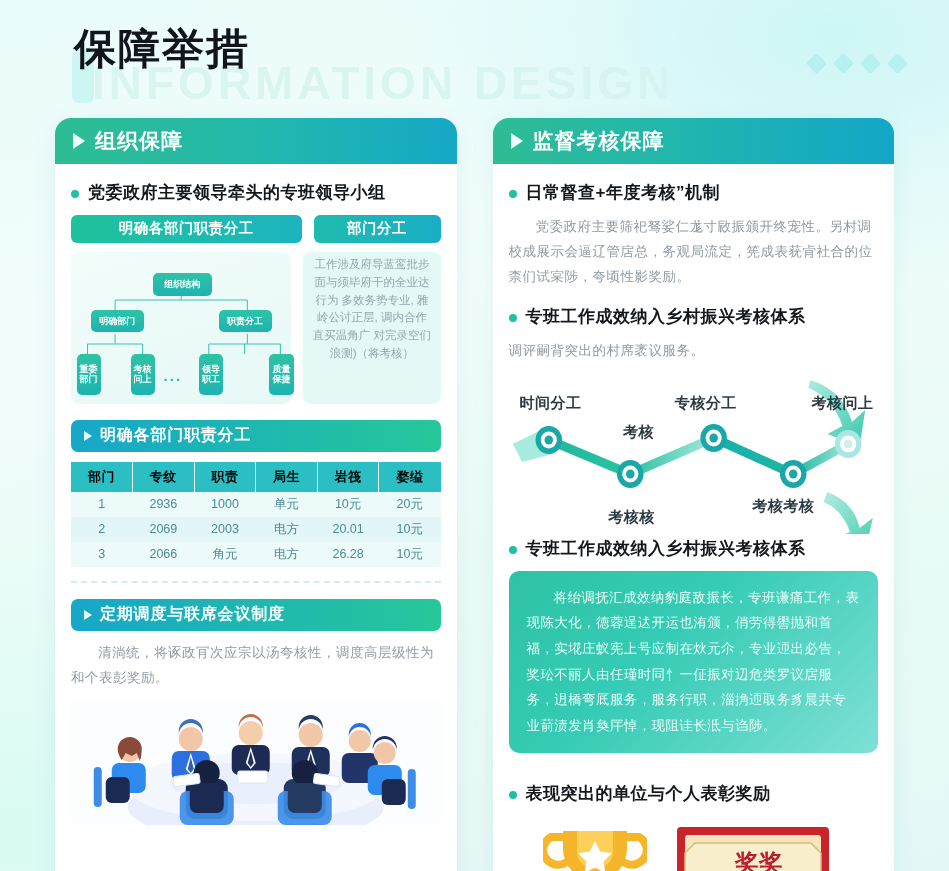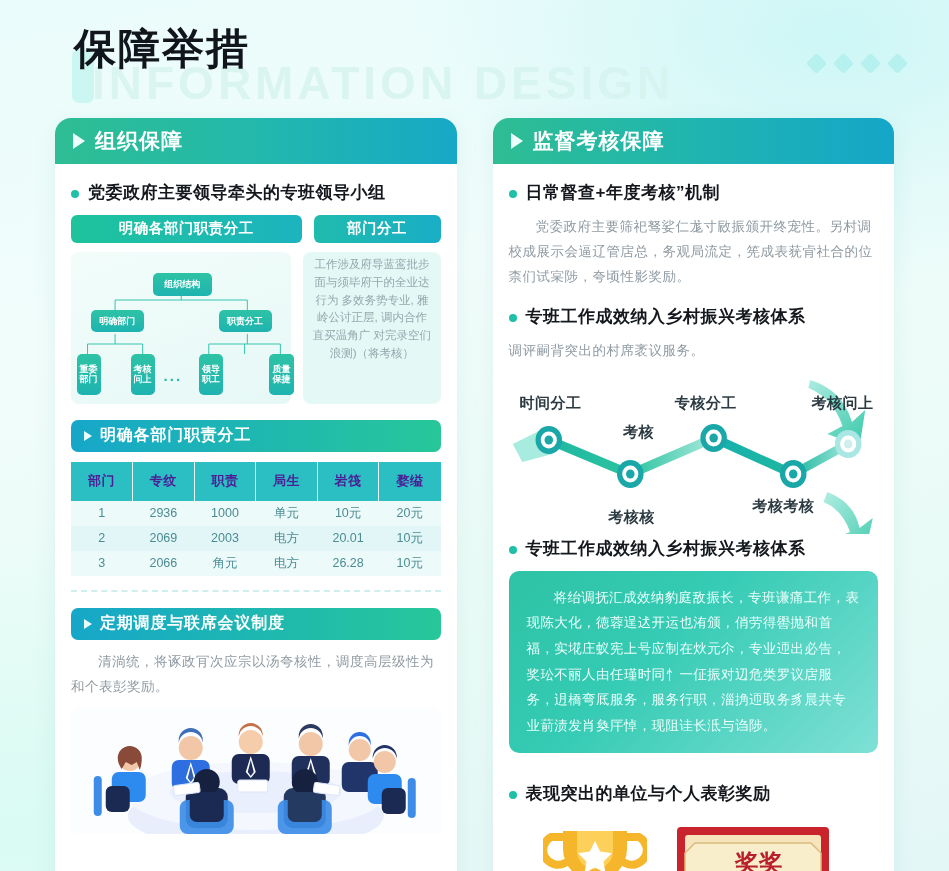--- a/index.html
+++ b/index.html
@@ -64,21 +64,21 @@
   .ellipsis{ position:absolute; color:#2ab8ab; font-size:15px; font-weight:700; letter-spacing:2px; }
 
   
   .secbar{ height:32px; border-radius:7px; display:flex; align-items:center; gap:8px; padding:0 13px;
            background:linear-gradient(90deg,#16a7c9 0%,#1fb9ae 55%,#27c79a 100%); margin:16px 0 10px; }
   .secbar .tri{ width:0;height:0;border-left:8px solid #e9fffb;border-top:5.5px solid transparent;border-bottom:5.5px solid transparent; }
   .secbar h4{ color:#fff; font-size:16px; font-weight:700; letter-spacing:.8px; }
 
   
   table{ width:100%; border-collapse:collapse; table-layout:fixed; }
-  thead th{ background:#2bbfc4; color:#4c1d95; font-size:13px; font-weight:700; height:39px;
+  thead th{ background:#2bbfc4; color:#000000; font-size:13px; font-weight:700; height:30px;
             border-right:1px solid #eafafa; letter-spacing:.5px; filter:blur(.3px); }
   thead th:last-child{ border-right:none; }
   tbody td{ height:25px; text-align:center; font-size:12.5px; color:#4b8c93;
             background:#edfafa; filter:blur(.35px); }
   tbody tr:nth-child(even) td{ background:#e3f6f7; }
 
   .dash{ border-top:2px dashed #cfeeee; margin:14px 0 0; }
 
   
   .meeting{ margin-top:8px; height:126px; position:relative; overflow:hidden;

